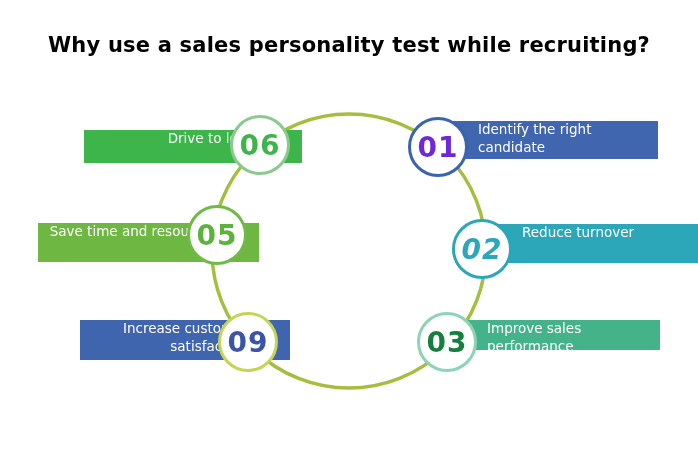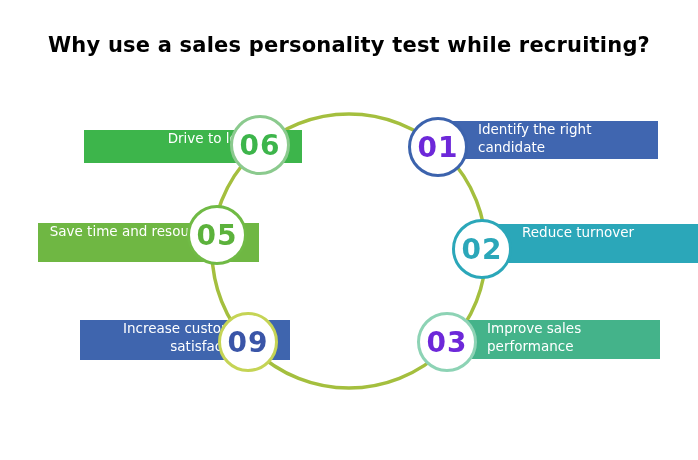--- a/index.html
+++ b/index.html
@@ -58,23 +58,23 @@
     justify-content: center;
     font-size: 28px;
     font-weight: bold;
     letter-spacing: 1px;
   }
   
   .bar-01    { left: 438px; top: 121px; width: 180px; height: 38px; }
   .circle-01 { left: 408px; top: 117px; }
   
   .bar-02    { left: 482px; top: 224px; width: 181px; height: 39px; }
-  .circle-02 { left: 452px; top: 219px; }
+  .circle-02 { left: 452px; top: 219px; font-style: italic; }
   
-  .bar-03    { left: 447px; top: 320px; width: 173px; height: 39px; }
+  .bar-03    { left: 447px; top: 320px; width: 173px; height: 30px; }
   .circle-03 { left: 417px; top: 312px; }
   
   .bar-04    { left: 80px;  top: 320px; width: 168px; height: 40px; }
   .circle-04 { left: 218px; top: 312px; }
   
   .bar-05    { left: 38px;  top: 223px; width: 179px; height: 39px; }
   .circle-05 { left: 187px; top: 205px; }
   
   .bar-06    { left: 84px;  top: 130px; width: 176px; height: 33px; }
   .circle-06 { left: 230px; top: 115px; }
@@ -100,21 +100,21 @@
   <div class="bar right-side bar-02" style="background-color: rgb(43, 167, 185);">
     <span>Reduce turnover</span>
   </div>
   <div class="node-circle circle-02" style="border-color: rgb(43, 167, 185); color: rgb(43, 167, 185);">
     <span>02</span>
   </div>
 
   <div class="bar right-side bar-03" style="background-color: rgb(68, 179, 138);">
     <span>Improve sales performance</span>
   </div>
-  <div class="node-circle circle-03" style="border-color: rgb(141, 211, 181); color: #6d28d9; justify-content: center;">
+  <div class="node-circle circle-03" style="border-color: rgb(141, 211, 181); color: #15803d; justify-content: center;">
     <span>03</span>
   </div>
 
   <div class="bar left-side bar-04" style="background-color: rgb(63, 101, 174);">
     <span>Increase customer satisfaction</span>
   </div>
   <div class="node-circle circle-04" style="border-color: rgb(197, 212, 85); color: rgb(58, 85, 168);">
     <span>09</span>
   </div>
 

